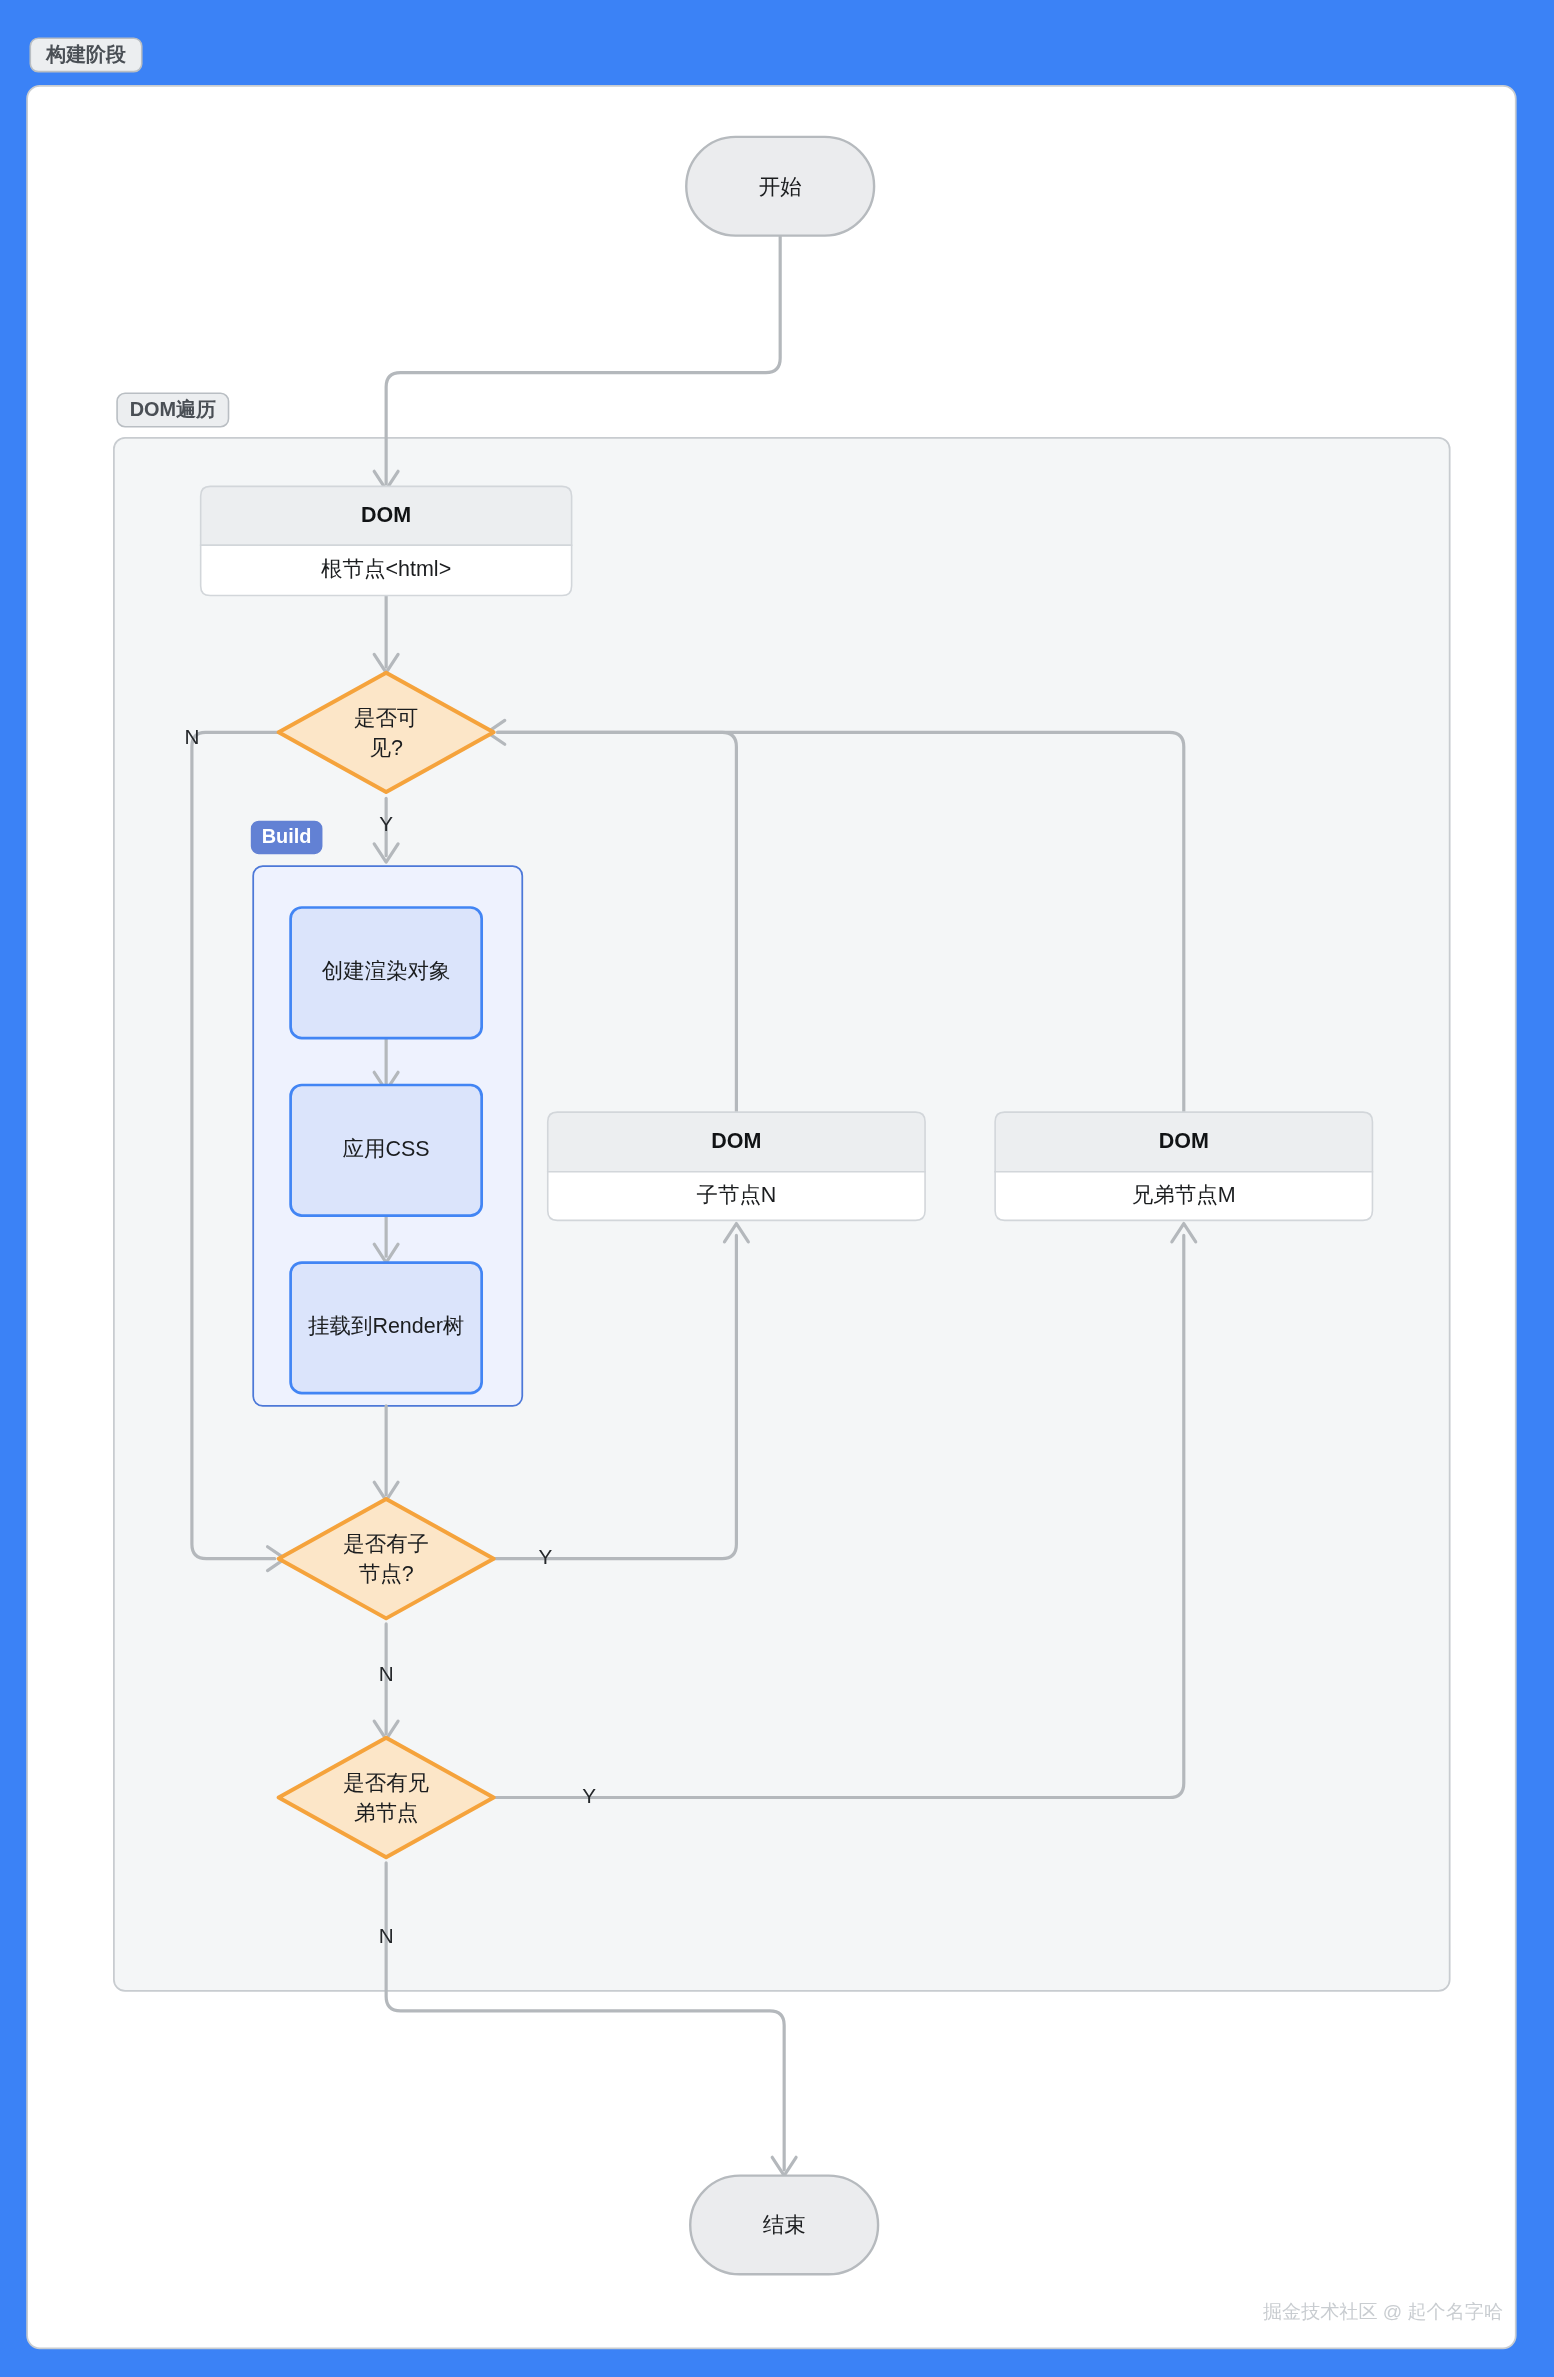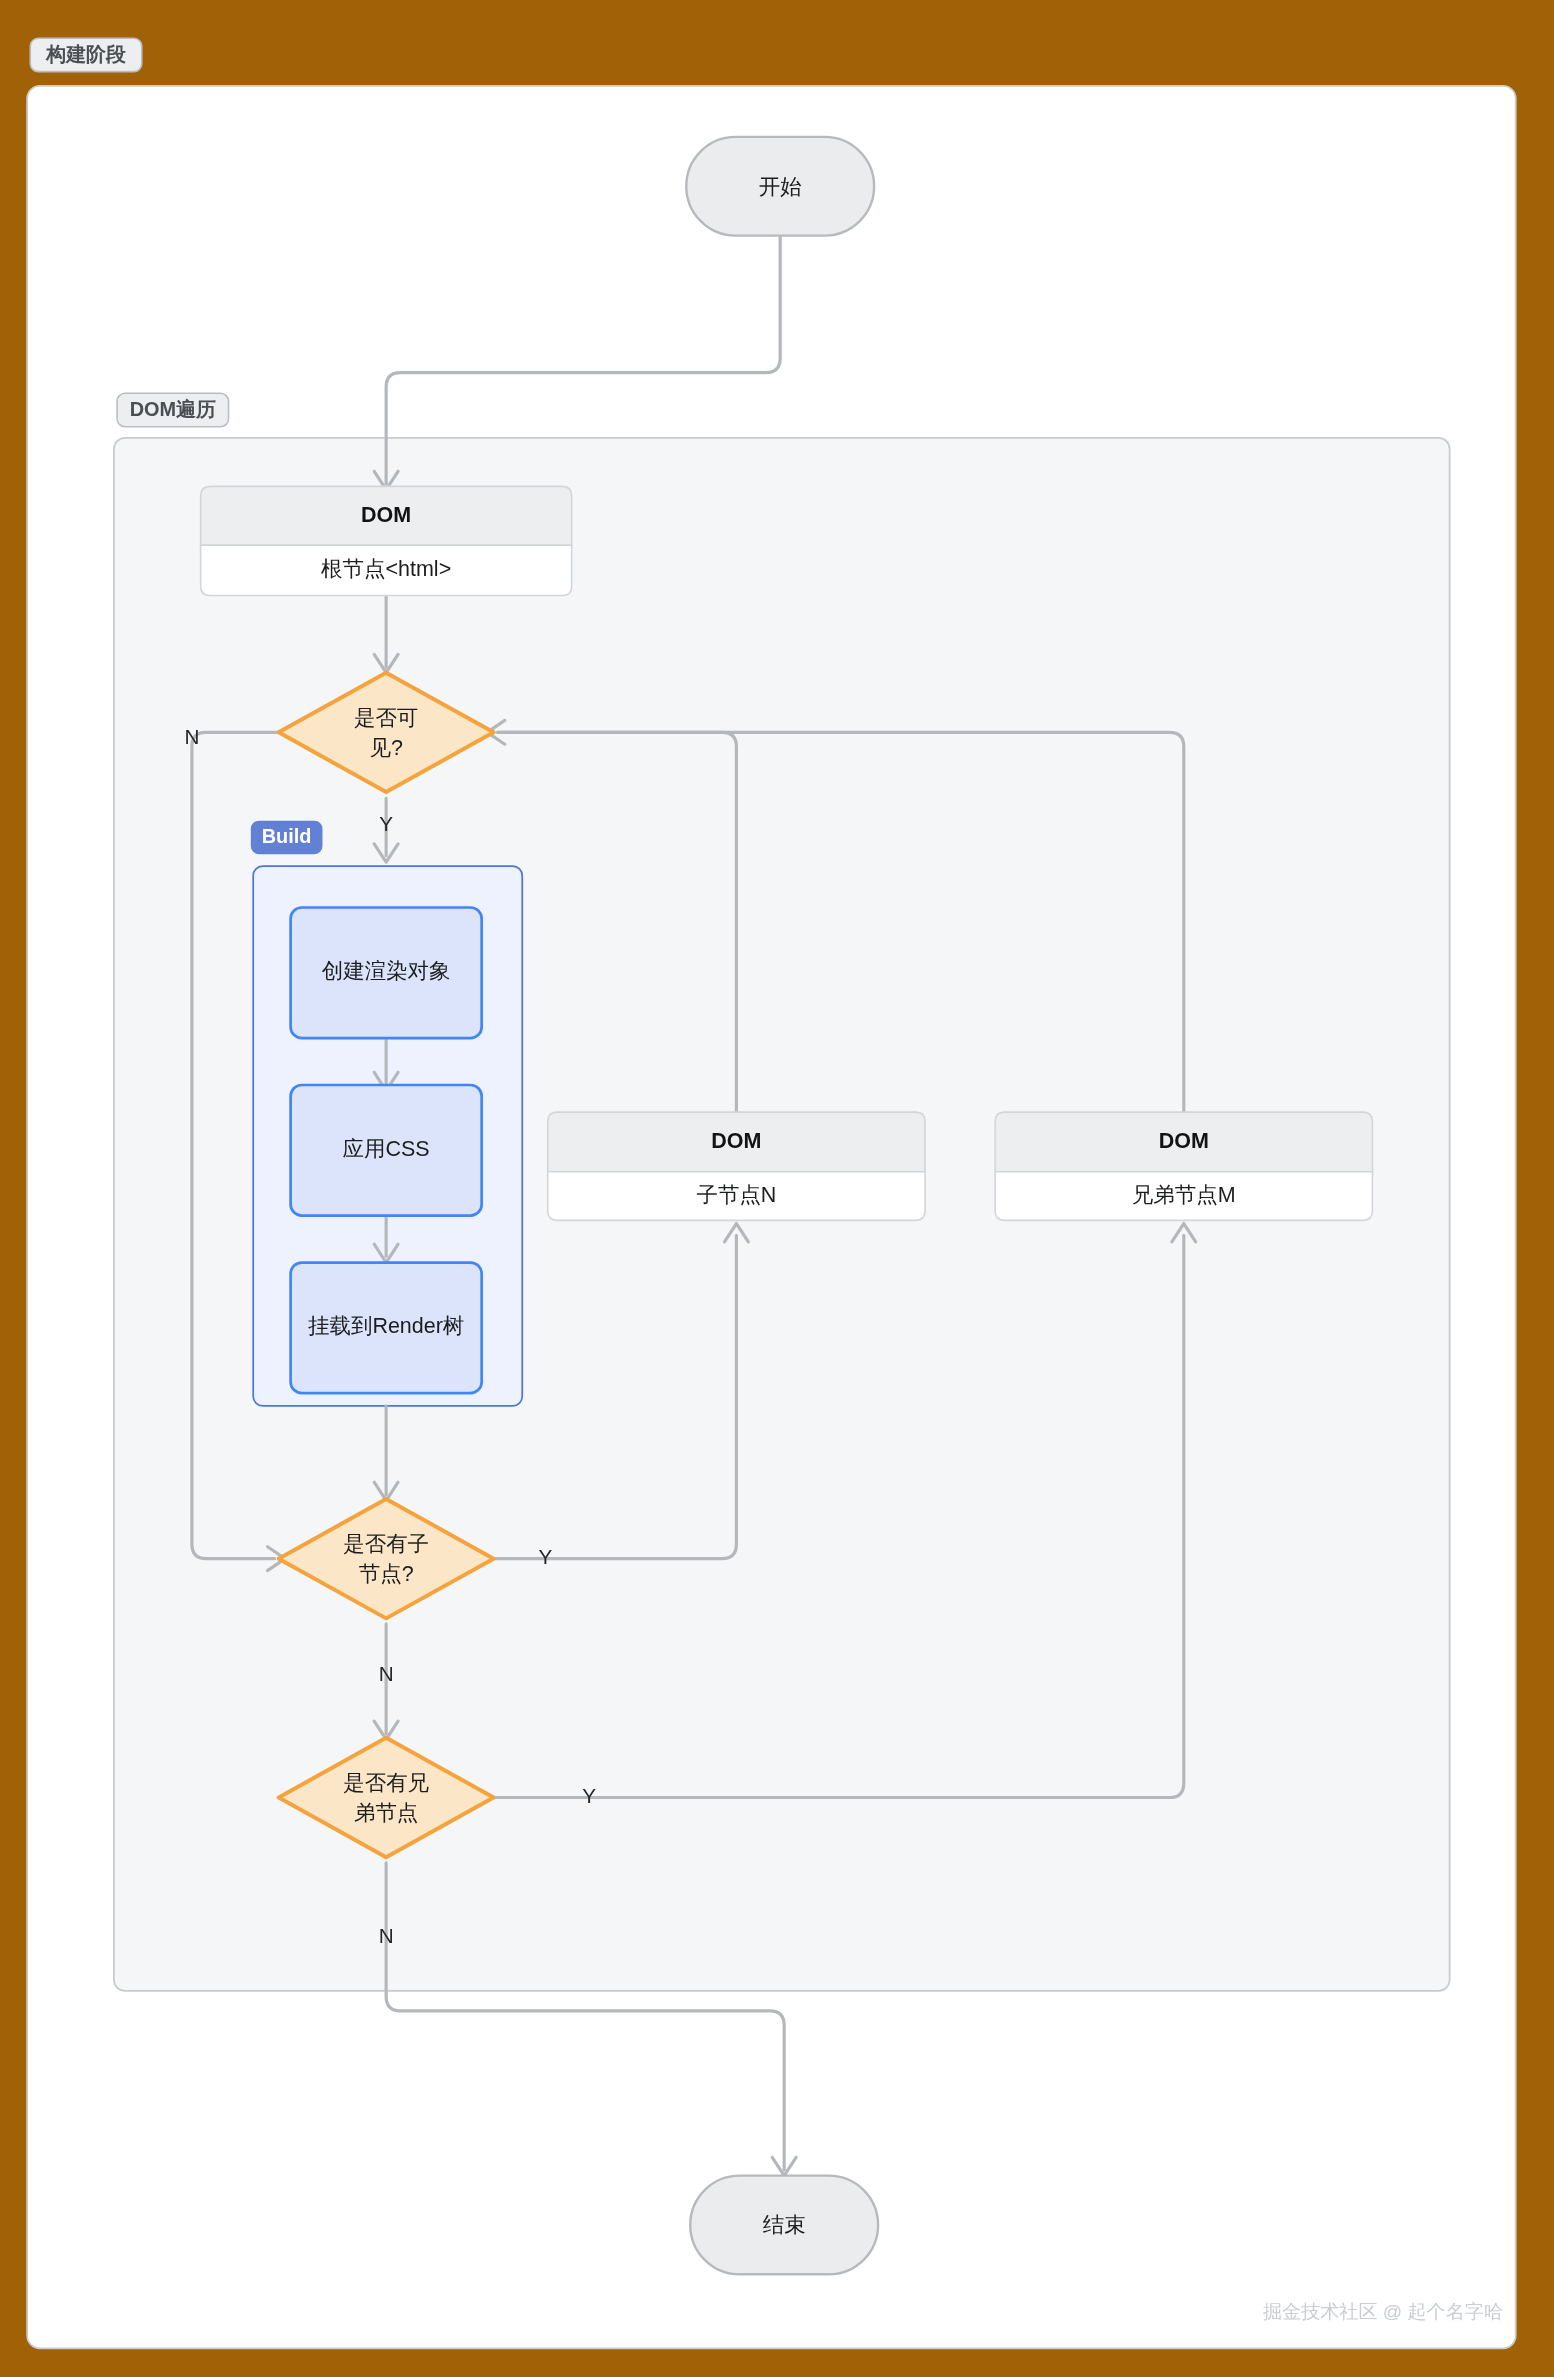--- a/index.html
+++ b/index.html
@@ -1,21 +1,21 @@
 <!DOCTYPE html>
 <html style="font-size:12.7px"><head>
 <meta charset="utf-8">
 <style>
   html,body{margin:0;padding:0;background:#ffffff;}
   body{
     width:1554px;height:2377px;
     font-family:"Liberation Sans","DejaVu Sans",sans-serif;
     overflow:hidden;
   }
-  #stage{position:relative;width:1554px;height:2377px;background:#a16207;}
+  #stage{position:relative;width:1554px;height:2377px;background:#3b82f6;}
   svg.flow{position:absolute;top:0;left:0;width:1554px;height:2377px;display:block;}
 
   
   .frame-outer{
     fill:#ffffff;stroke:#c8ccd0;stroke-width:2.2;
   }
   .frame-inner{
     fill:#f4f6f7;stroke:#c8ccd0;stroke-width:2.2;
   }
   .frame-build{

